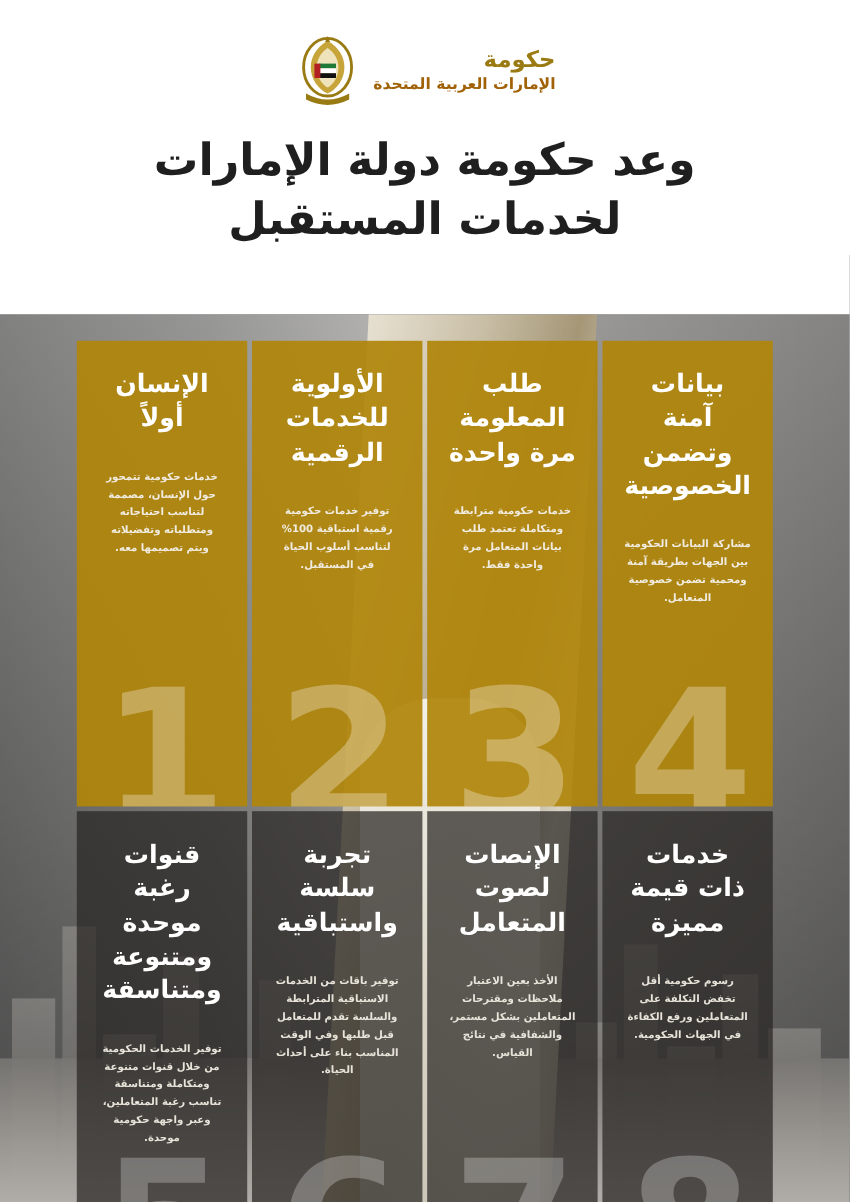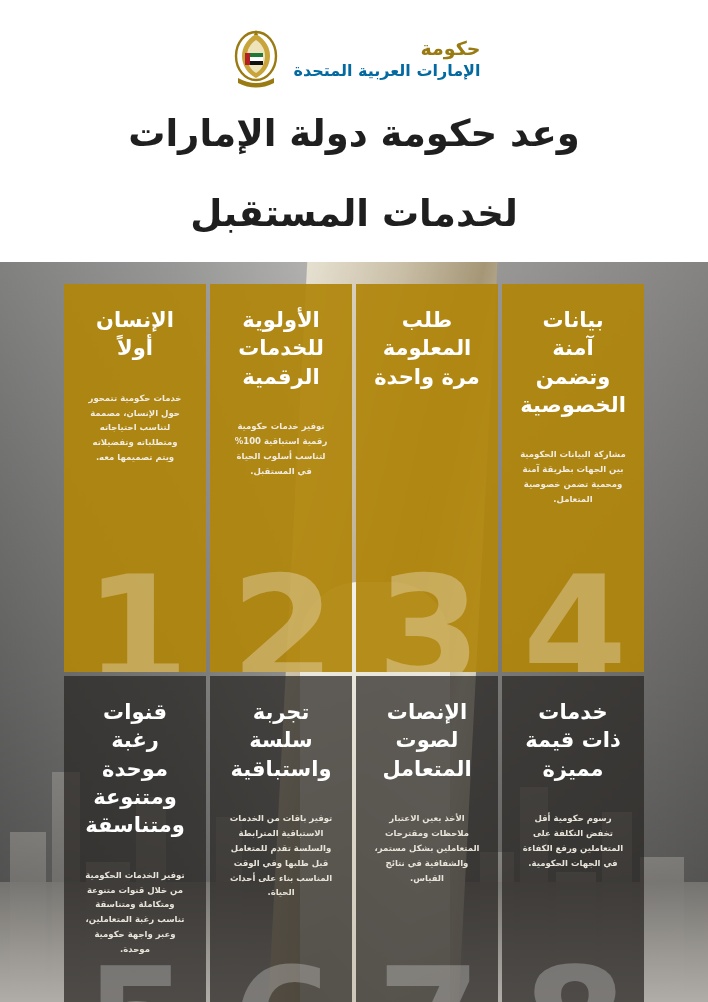--- a/index.html
+++ b/index.html
@@ -40,39 +40,38 @@
     line-height: 1.25;
     color: #2b2b2b;
   }
   .emblem-text .line1 {
     font-size: 19px;
     font-weight: bold;
     color: #9a7a12;
     letter-spacing: 1px;
   }
   .emblem-text .line2 {
-    font-size: 16px;
-    font-weight: bold;
-    color: #0369a1;
+    font-size: 13px;
+    font-weight: bold;
+    color: #a16207;
   }
 
   .main-title {
     margin-top: 18px;
     text-align: center;
     color: #1f1f1f;
     font-weight: bold;
     font-size: 37px;
     line-height: 1.32;
     letter-spacing: 0px;
     padding: 0 34px;
   }
   .main-title .t2 {
     display: block;
     letter-spacing: 2px;
-    margin-top: 31px;
   }
 
   
   .stage {
     position: absolute;
     top: 262px;
     left: 0;
     width: 708px;
     height: 740px;
     overflow: hidden;
@@ -243,20 +242,21 @@
   <div class="grid">
 
     <div class="card gold">
       <div class="card-title">بيانات آمنة وتضمن الخصوصية</div>
       <div class="card-desc">مشاركة البيانات الحكومية بين الجهات بطريقة آمنة ومحمية تضمن خصوصية المتعامل.</div>
       <div class="card-num">4</div>
     </div>
 
     <div class="card gold">
       <div class="card-title">طلب المعلومة مرة واحدة</div>
+      <div class="card-desc">خدمات حكومية مترابطة ومتكاملة تعتمد طلب بيانات المتعامل مرة واحدة فقط.</div>
       <div class="card-num">3</div>
     </div>
 
     <div class="card gold">
       <div class="card-title">الأولوية للخدمات الرقمية</div>
       <div class="card-desc">توفير خدمات حكومية رقمية استباقية 100% لتناسب أسلوب الحياة في المستقبل.</div>
       <div class="card-num">2</div>
     </div>
 
     <div class="card gold">

